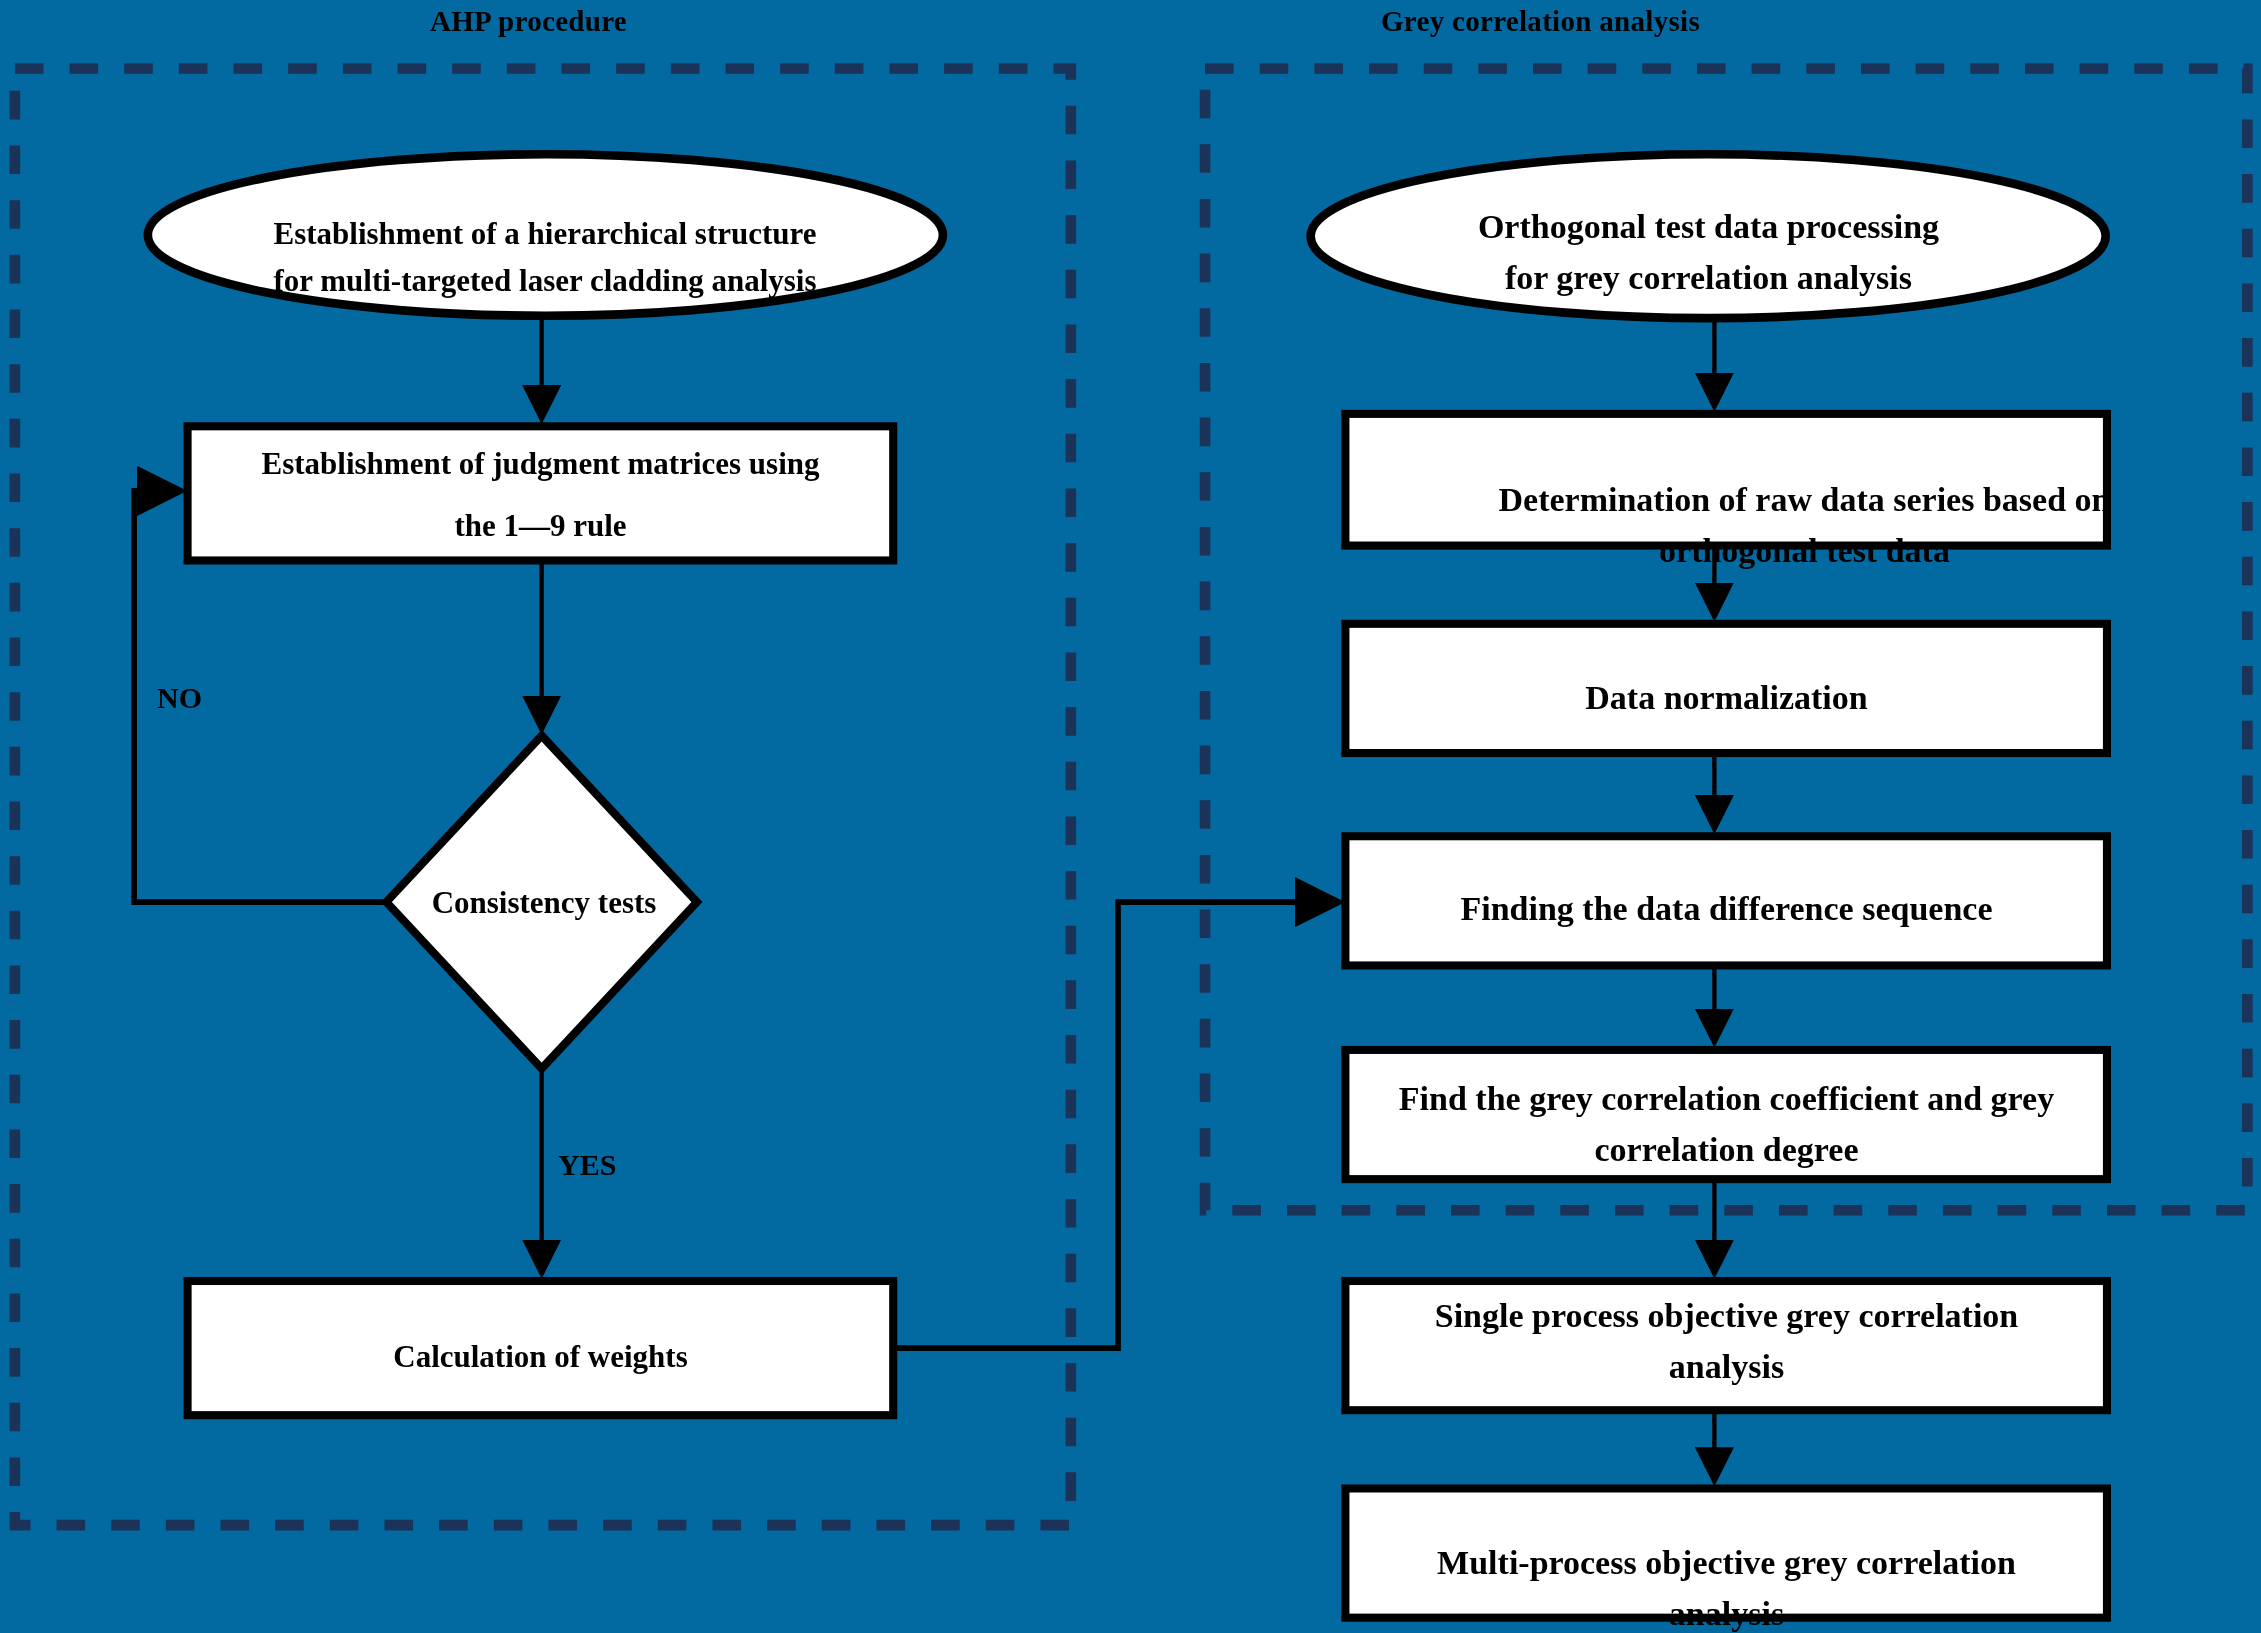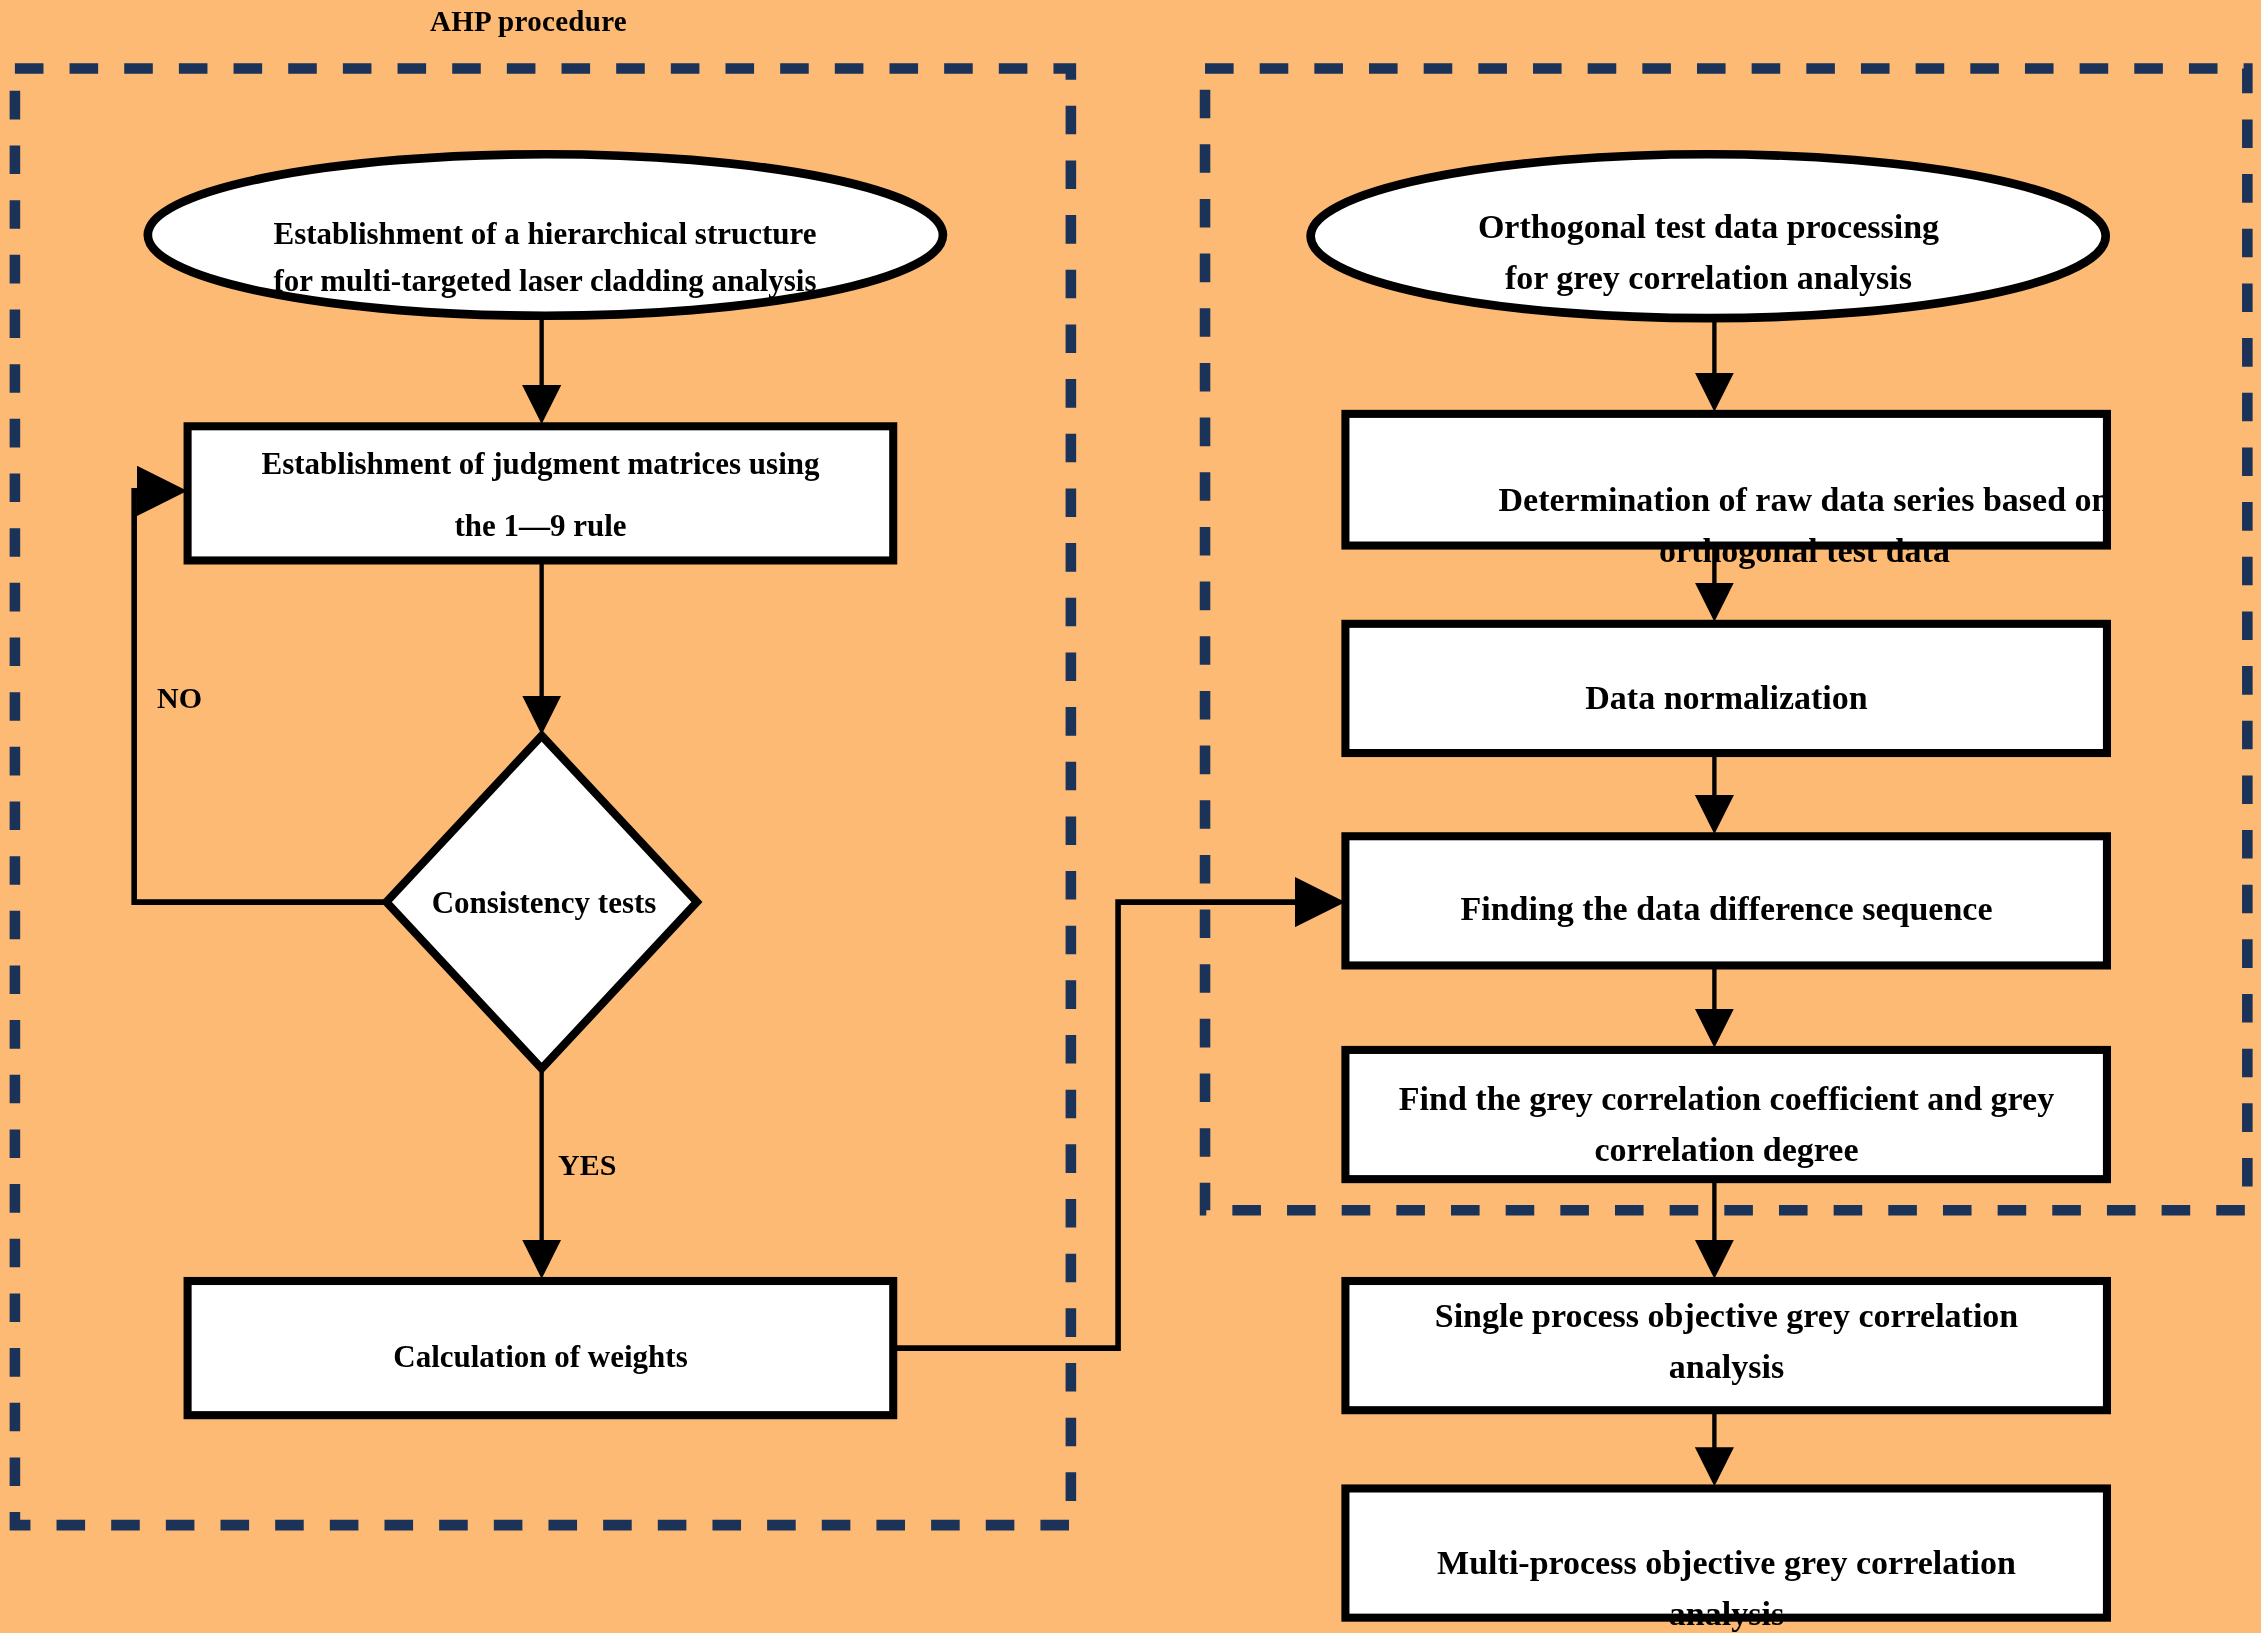--- a/index.html
+++ b/index.html
@@ -4,21 +4,21 @@
 <style>
   html, body {
     margin: 0;
     padding: 0;
     background: #ffffff;
   }
   #page {
     position: relative;
     width: 2261px;
     height: 1634px;
-    background: #fdba74;
+    background: #0369a1;
     font-family: "Liberation Serif", "DejaVu Serif", serif;
     overflow: hidden;
   }
   svg.layer {
     position: absolute;
     left: 0;
     top: 0;
     width: 2261px;
     height: 1634px;
   }
@@ -116,20 +116,21 @@
 
     <path d="M 2760 1554 L 2760 1676" fill="none" stroke="#000000" stroke-width="7" marker-end="url(#arrow)"></path>
 
     <path d="M 2760 1898 L 2760 2048" fill="none" stroke="#000000" stroke-width="7" marker-end="url(#arrow)"></path>
 
     <path d="M 2760 2270 L 2760 2382" fill="none" stroke="#000000" stroke-width="7" marker-end="url(#arrow)"></path>
   </svg>
 
   <div class="panel-title" style="left:367px; top:5px; width:323px;">AHP procedure</div>
 
+  <div class="panel-title" style="left:1230px; top:5px; width:621px;">Grey correlation analysis</div>
 
   <div class="node-label" style="left:160px; top:166px; width:770px; height:138px;">
     <span>
       <span>Establishment of a hierarchical structure</span><br>
       <span>for multi-targeted laser cladding analysis</span>
     </span>
   </div>
 
   <div class="node-label" style="left:200px; top:430px; width:681px; height:127px; line-height:2.0;">
     <span>

